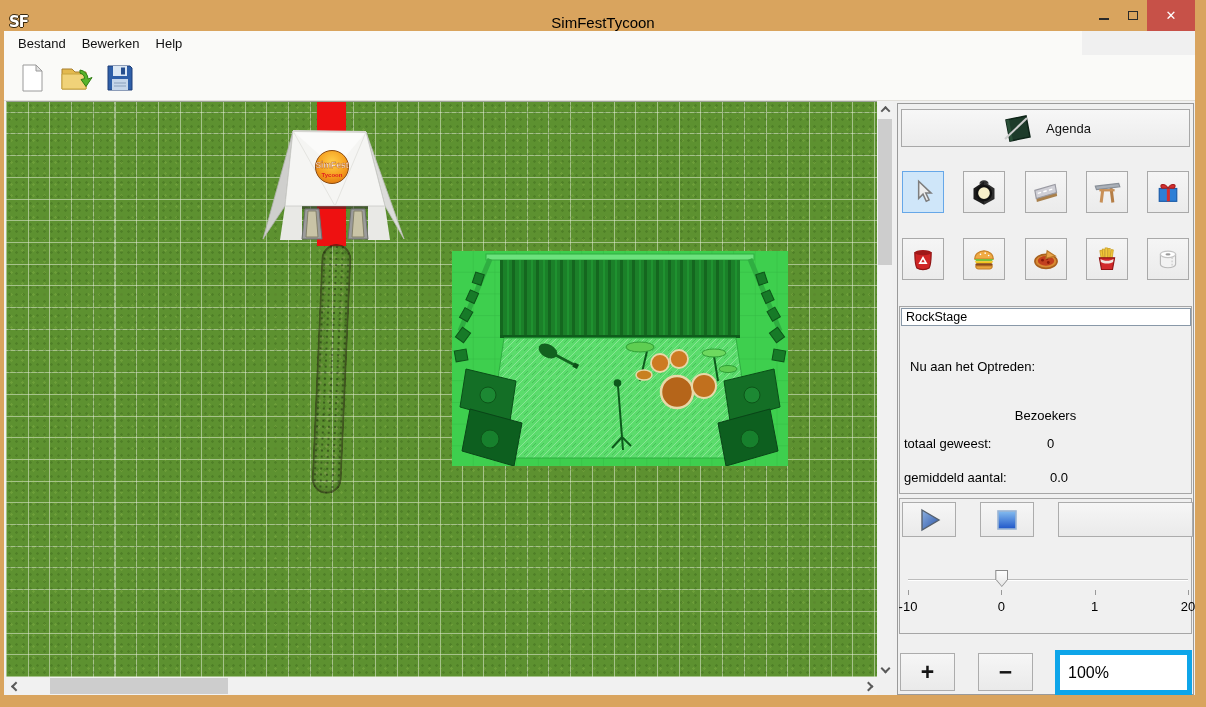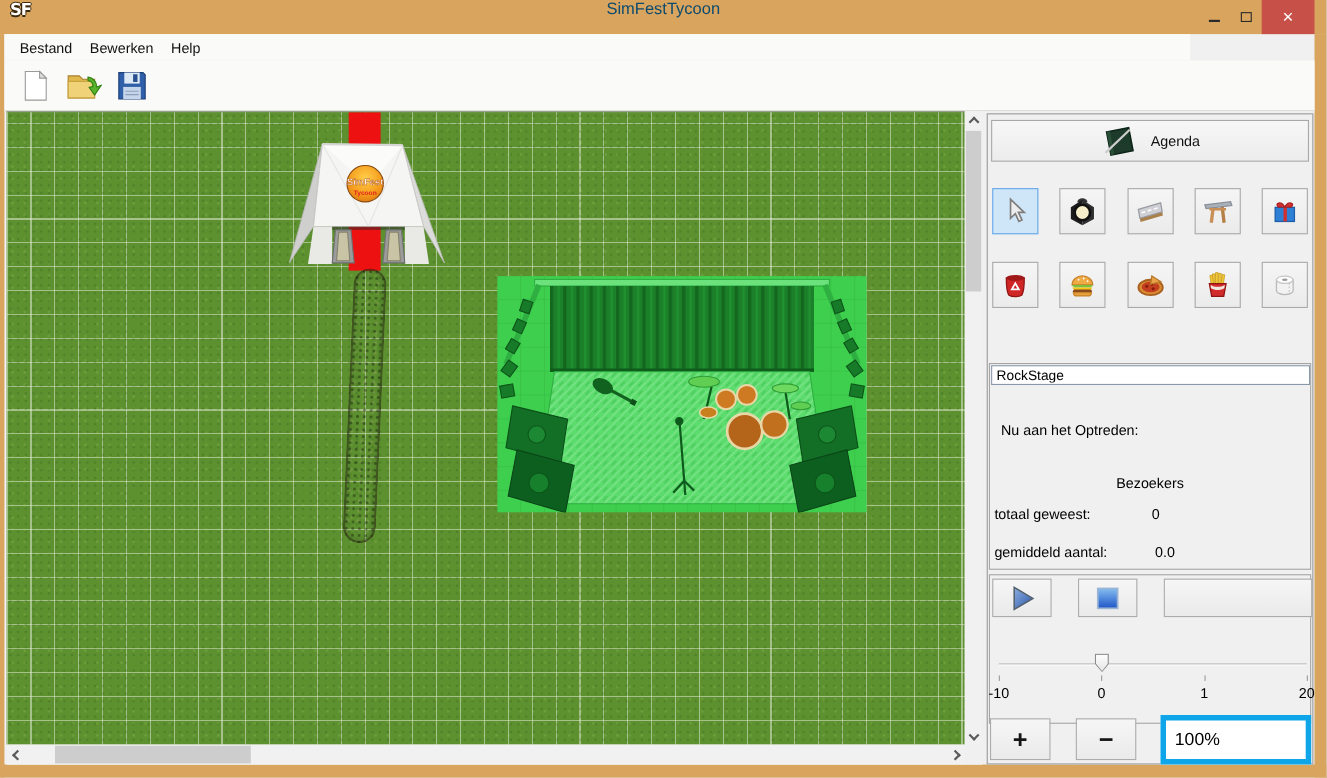--- a/index.html
+++ b/index.html
@@ -3,27 +3,27 @@
 <meta charset="utf-8">
 <style>
   * { margin:0; padding:0; box-sizing:border-box; }
   html,body { background:#e8e8e8; }
   body { font-family:"Liberation Sans","DejaVu Sans",sans-serif; }
   .window {
     position:relative; width:1206px; height:707px; background:#f0f0f0;
     outline:1px solid #b89058; overflow:hidden;
   }
   
-  .titlebar { position:absolute; left:0; top:0; width:1206px; height:31px; background:#d9a45e; display:flex; align-items:flex-start; }
+  .titlebar { position:absolute; left:0; top:0; width:1206px; height:31px; background:#d9a45e; display:flex; align-items:flex-end; }
   .frame-left  { position:absolute; left:0; top:31px; width:4px;  height:676px; background:#d9a45e; }
   .frame-right { position:absolute; left:1195px; top:31px; width:11px; height:676px; background:#d9a45e; }
   .frame-bottom{ position:absolute; left:0; top:695px; width:1206px; height:12px; background:#d9a45e; }
   .app-icon { margin-left:9px; font-weight:800; font-size:15px; color:#ffffff; letter-spacing:-1px;
     text-shadow:-1px 0 #3a2a10, 1px 0 #3a2a10, 0 -1px #3a2a10, 0 1px #3a2a10; font-family:"DejaVu Sans",sans-serif; }
-  .title-text { position:absolute; left:0; right:0; text-align:center; font-size:15px; color:#0c4a6e; }
+  .title-text { position:absolute; left:0; right:0; text-align:center; font-size:15px; color:#000000; }
   .win-controls { position:absolute; right:11px; top:0; height:31px; display:flex; align-items:stretch; }
   .win-btn { width:29px; display:flex; align-items:center; justify-content:center; color:#2a2a2a; }
   .win-btn.min .bar { width:10px; height:2px; background:#2a2a2a; margin-top:6px; }
   .win-btn.max .box { width:10px; height:9px; border:1.5px solid #2a2a2a; }
   .win-btn.close { width:48px; background:#c75148; color:#ffffff; font-size:13px; }
   
   .menubar { position:absolute; left:4px; top:31px; width:1078px; height:24px; background:#fafaf8; display:flex; align-items:center; padding-left:6px; }
   .menu-item { font-size:13px; color:#111; padding:2px 8px; }
   .toolbar { position:absolute; left:4px; top:55px; width:1191px; height:46px; background:#fafaf8; border-bottom:1px solid #e0ded8; display:flex; align-items:center; padding-left:9px; gap:6px; }
   .tb-btn { width:38px; height:38px; display:flex; align-items:center; justify-content:center; background:transparent; border:1px solid transparent; }
@@ -63,21 +63,21 @@
   .arr-right { left:854px; top:0; width:17px; height:18px; } .arr-right .chev { transform:rotate(225deg); }
   
   .panel { position:absolute; left:897px; top:103px; width:297px; height:592px; background:#f0f0f0; border:1px solid #9a9a9a; }
   .agenda-btn { position:absolute; left:3px; top:5px; width:289px; height:38px; border:1px solid #a8a8a8;
     background:linear-gradient(#f7f7f7,#ececec); display:flex; align-items:center; justify-content:center; gap:12px; font-size:13px; color:#111; }
   .tool-row { position:absolute; left:0; width:295px; display:flex; justify-content:space-between; padding:0 4px; }
   .row1 { top:67px; } .row2 { top:134px; }
   .tool-btn { width:42px; height:42px; border:1px solid #a9a9a9; background:linear-gradient(#f5f5f5,#ebebeb);
     display:flex; align-items:center; justify-content:center; }
   .tool-btn.selected { background:#cfe6f9; border-color:#66a7e8; }
-  .sec-box { position:absolute; left:1px; width:293px; border:1px solid #a6a6a6; background:#f0f0f0;margin-top:24px; }
+  .sec-box { position:absolute; left:1px; width:293px; border:1px solid #a6a6a6; background:#f0f0f0; }
   .box-info { top:202px; height:188px; }
   .name-input { position:absolute; left:1px; top:1px; width:290px; height:18px; border:1px solid #8898a8; background:#fff;
     font-size:12.5px; padding:0 4px; font-family:"Liberation Sans",sans-serif; }
   .lbl { position:absolute; font-size:13px; color:#000; white-space:nowrap; }
   .box-controls { top:394px; height:136px; }
   .pb-btn { position:absolute; top:3px; height:35px; border:1px solid #acacac; background:linear-gradient(#f6f6f6,#eaeaea);
     display:flex; align-items:center; justify-content:center; }
   .pb-play { left:2px; width:54px; } .pb-stop { left:80px; width:54px; } .pb-extra { left:158px; width:135px; }
   .slider { position:absolute; left:8px; top:64px; width:280px; height:66px; }
   .sl-track { position:absolute; left:0; right:0; top:16px; height:1px; background:#bcbcbc; box-shadow:0 1px 0 #ffffff; }

